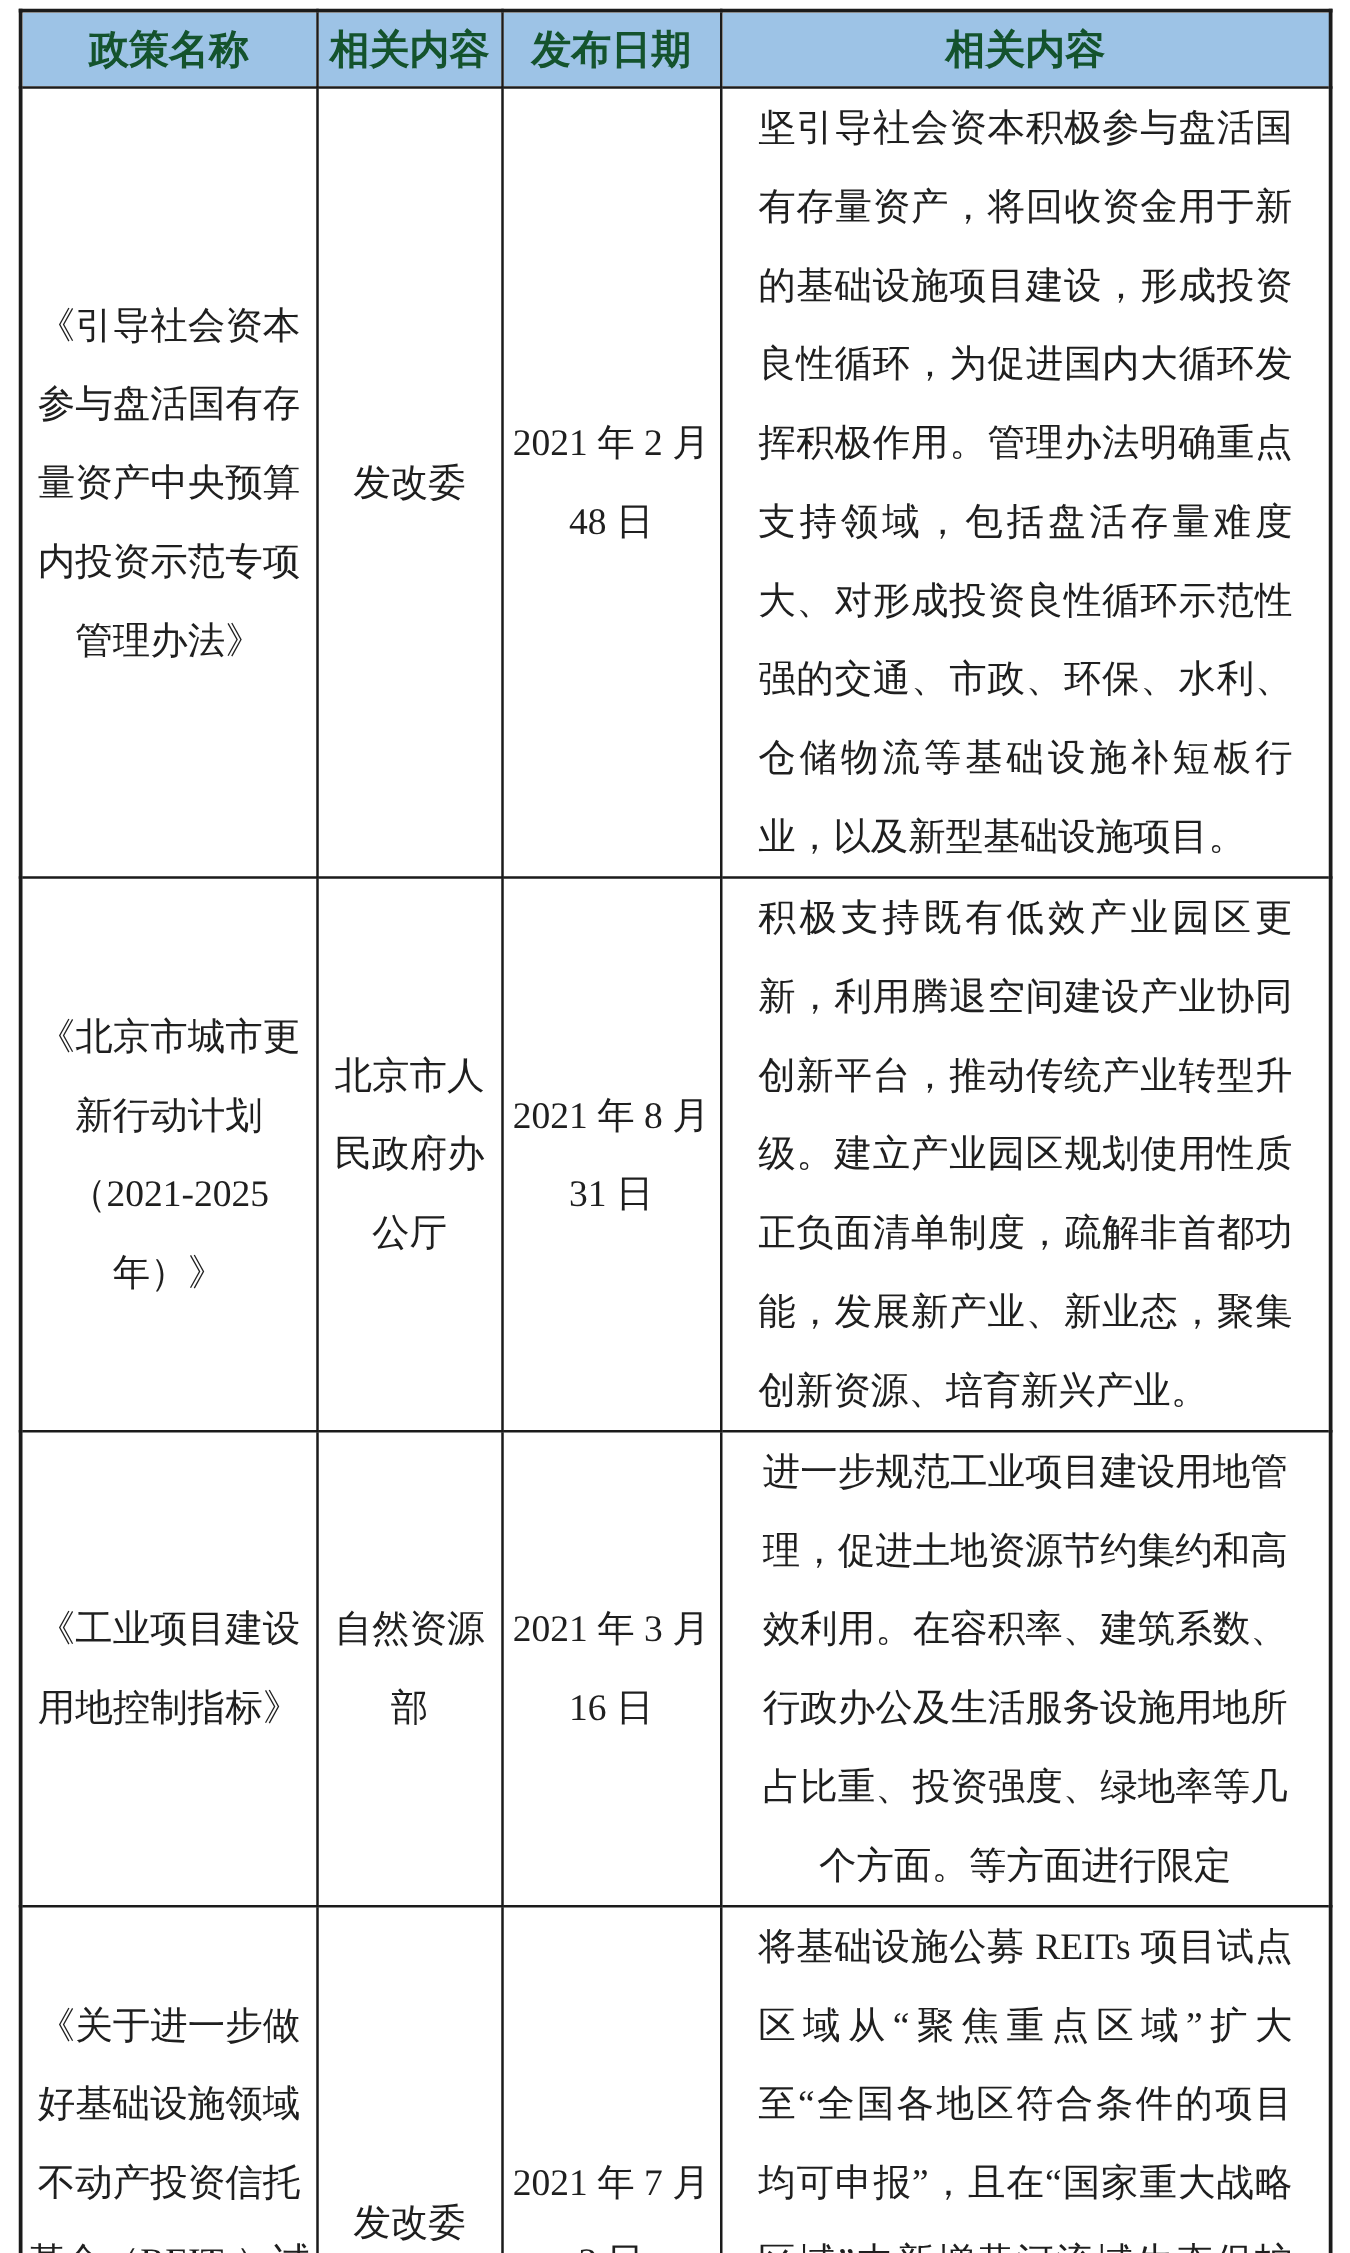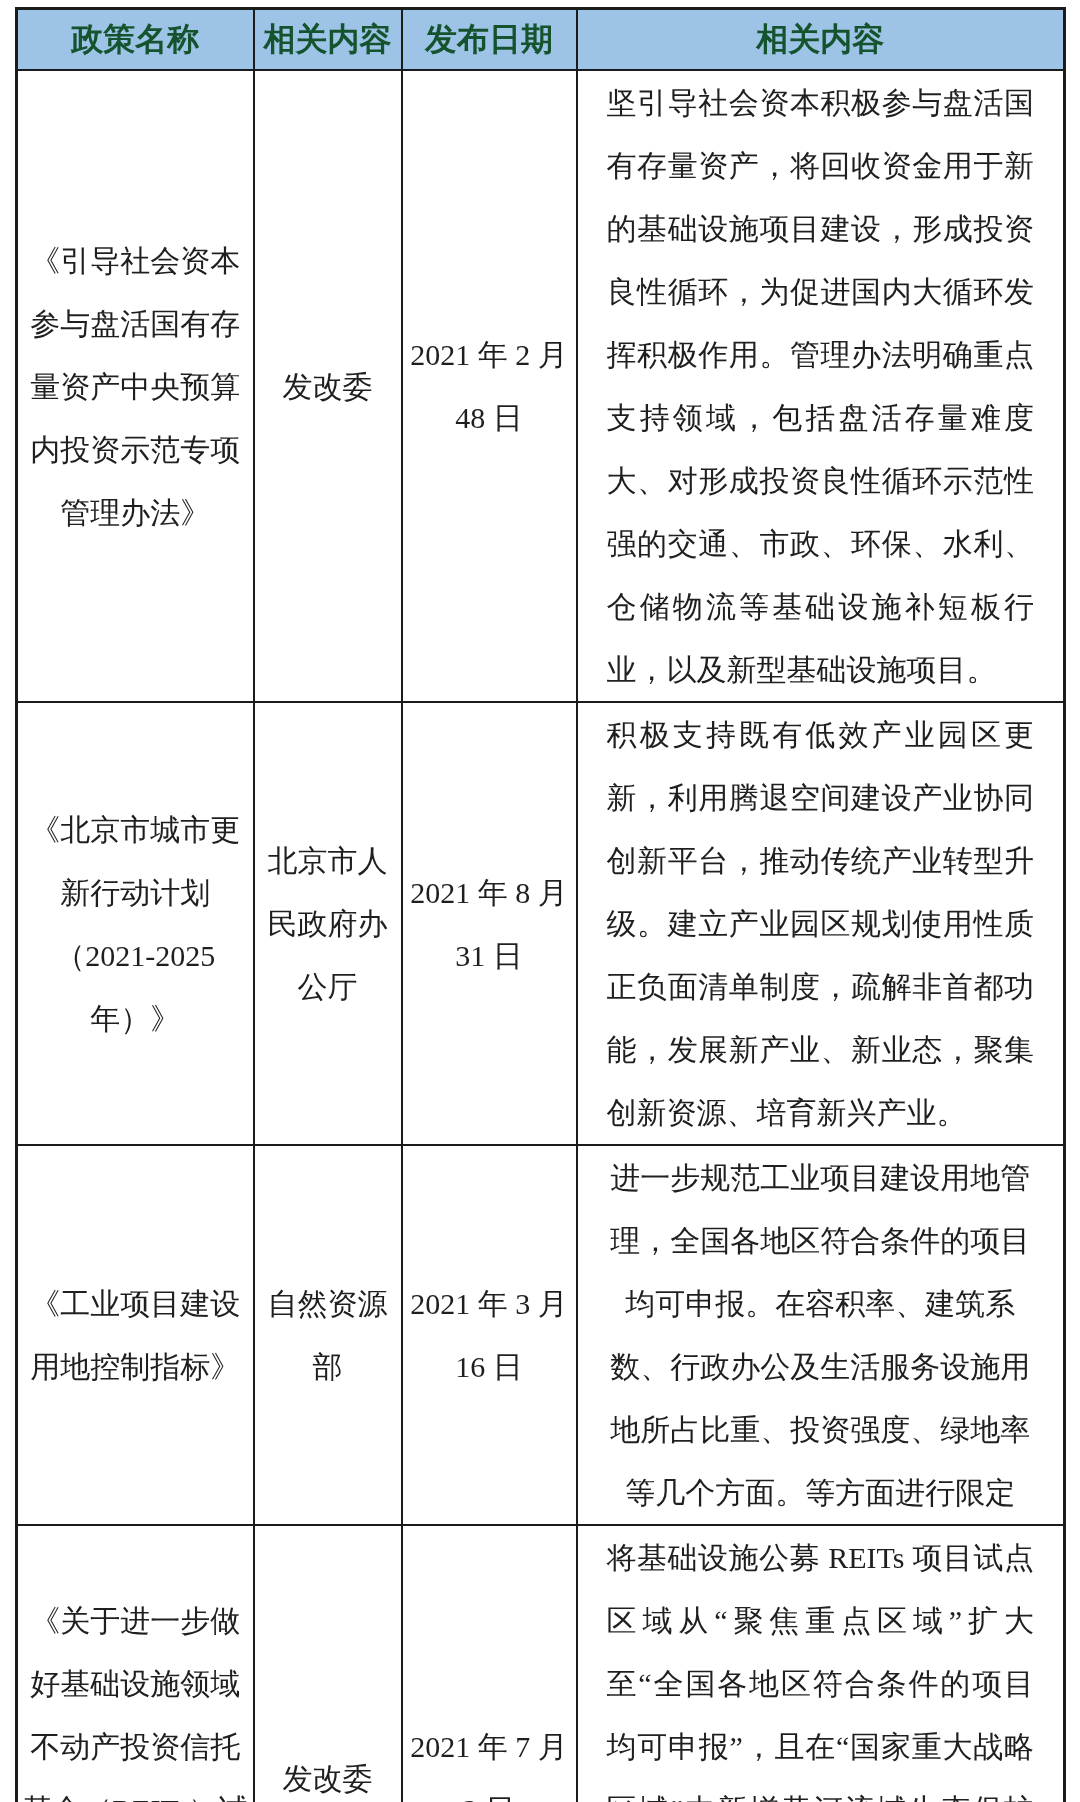--- a/index.html
+++ b/index.html
@@ -96,21 +96,21 @@
         <td class="c-issuer">北京市人民政府办公厅</td>
         <td class="c-date">2021 年 8 月
 31 日</td>
         <td class="c-content">积极支持既有低效产业园区更新，利用腾退空间建设产业协同创新平台，推动传统产业转型升级。建立产业园区规划使用性质正负面清单制度，疏解非首都功能，发展新产业、新业态，聚集创新资源、培育新兴产业。</td>
       </tr>
       <tr class="row-2">
         <td class="c-policy">《工业项目建设用地控制指标》</td>
         <td class="c-issuer">自然资源部</td>
         <td class="c-date">2021 年 3 月
 16 日</td>
-        <td class="c-content">进一步规范工业项目建设用地管理，全国各地区符合条件的项目均可申报。在容积率、建筑系数、行政办公及生活服务设施用地所占比重、投资强度、绿地率等几个方面。等方面进行限定</td>
+        <td class="c-content">进一步规范工业项目建设用地管理，促进土地资源节约集约和高效利用。在容积率、建筑系数、行政办公及生活服务设施用地所占比重、投资强度、绿地率等几个方面。等方面进行限定</td>
       </tr>
       <tr class="row-3">
         <td class="c-policy">《关于进一步做好基础设施领域不动产投资信托基金（REITs）试点工作的通知》（958 号文）</td>
         <td class="c-issuer">发改委</td>
         <td class="c-date">2021 年 7 月
 2 日</td>
         <td class="c-content">将基础设施公募 REITs 项目试点区域从“聚焦重点区域”扩大至“全国各地区符合条件的项目均可申报”，且在“国家重大战略区域”中新增黄河流域生态保护和高质量发展。在新规则下，开展基础设施公募 REITs 的区域条件限制进一步放宽。</td>
       </tr>
     </tbody>
   </table>

